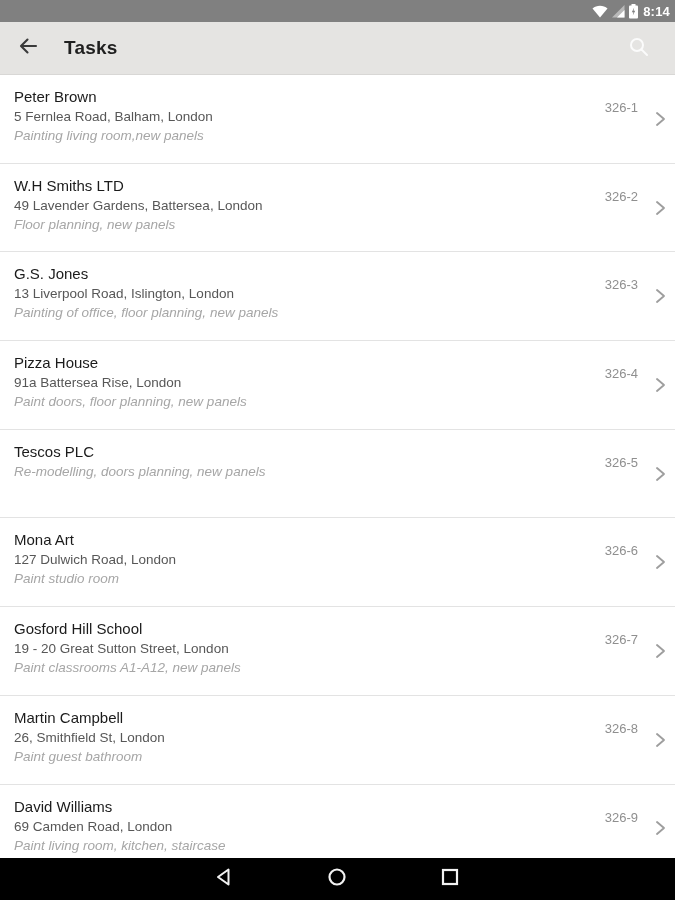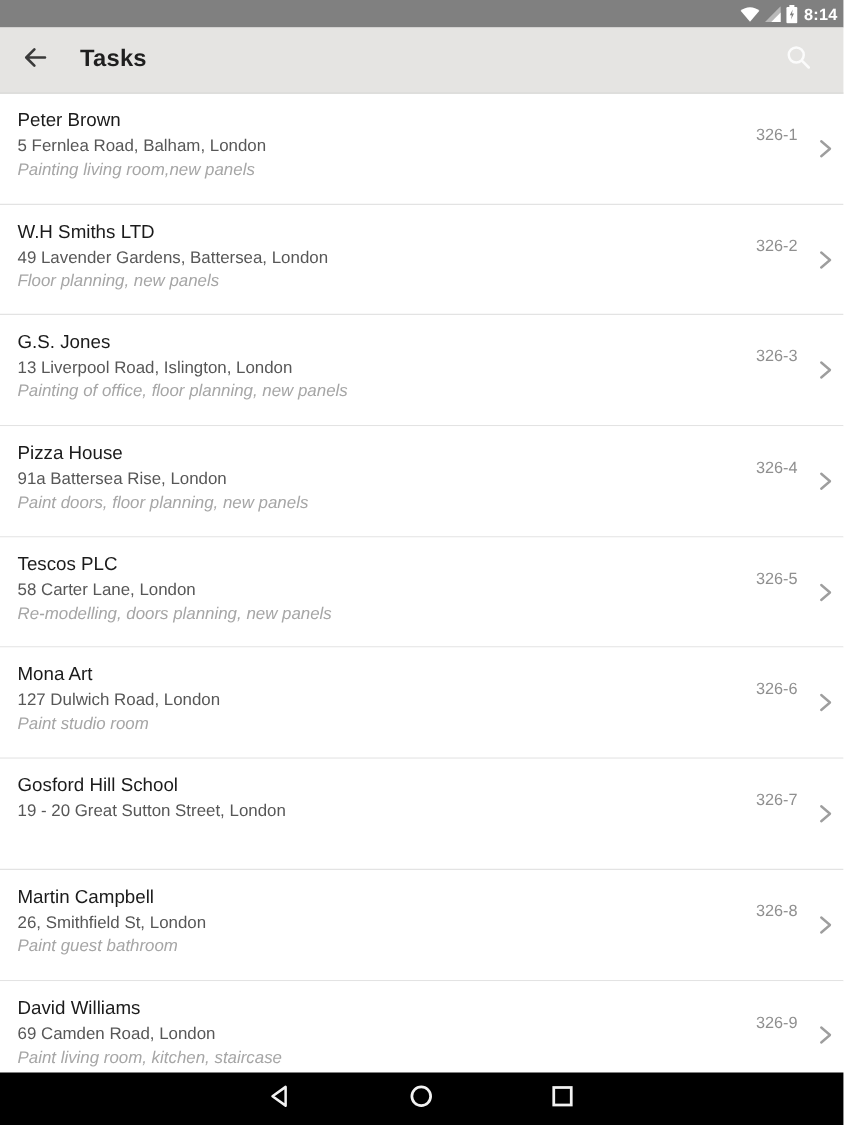--- a/index.html
+++ b/index.html
@@ -236,21 +236,20 @@
       <div class="task-number">326-4</div>
       <div class="task-chevron">
         <svg width="14" height="18" viewBox="0 0 14 18">
           <polyline points="4,3 11,9 4,15" fill="none" stroke="#9e9e9e" stroke-width="1.9" stroke-linecap="round" stroke-linejoin="round"></polyline>
         </svg>
       </div>
     </div>
 
     <div class="task-row">
       <div class="task-name">Tescos PLC</div>
-      <div class="task-address">58 Carter Lane, London</div>
       <div class="task-desc">Re-modelling, doors planning, new panels</div>
       <div class="task-number">326-5</div>
       <div class="task-chevron">
         <svg width="14" height="18" viewBox="0 0 14 18">
           <polyline points="4,3 11,9 4,15" fill="none" stroke="#9e9e9e" stroke-width="1.9" stroke-linecap="round" stroke-linejoin="round"></polyline>
         </svg>
       </div>
     </div>
 
     <div class="task-row">
@@ -261,20 +260,21 @@
       <div class="task-chevron">
         <svg width="14" height="18" viewBox="0 0 14 18">
           <polyline points="4,3 11,9 4,15" fill="none" stroke="#9e9e9e" stroke-width="1.9" stroke-linecap="round" stroke-linejoin="round"></polyline>
         </svg>
       </div>
     </div>
 
     <div class="task-row">
       <div class="task-name">Gosford Hill School</div>
       <div class="task-address">19 - 20 Great Sutton Street, London</div>
+      <div class="task-desc">Paint classrooms A1-A12, new panels</div>
       <div class="task-number">326-7</div>
       <div class="task-chevron">
         <svg width="14" height="18" viewBox="0 0 14 18">
           <polyline points="4,3 11,9 4,15" fill="none" stroke="#9e9e9e" stroke-width="1.9" stroke-linecap="round" stroke-linejoin="round"></polyline>
         </svg>
       </div>
     </div>
 
     <div class="task-row">
       <div class="task-name">Martin Campbell</div>

